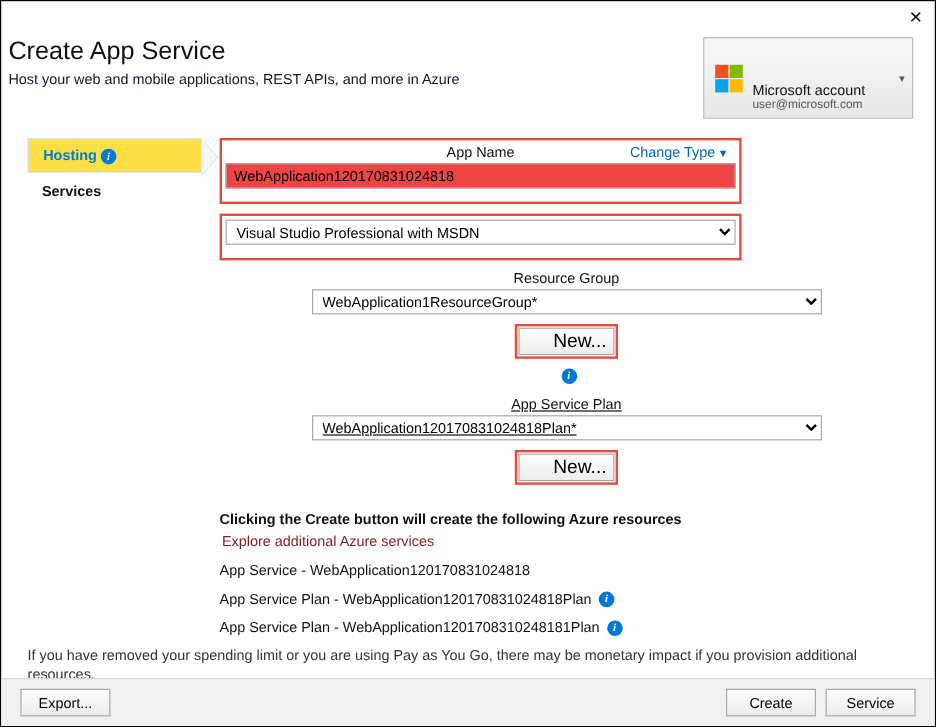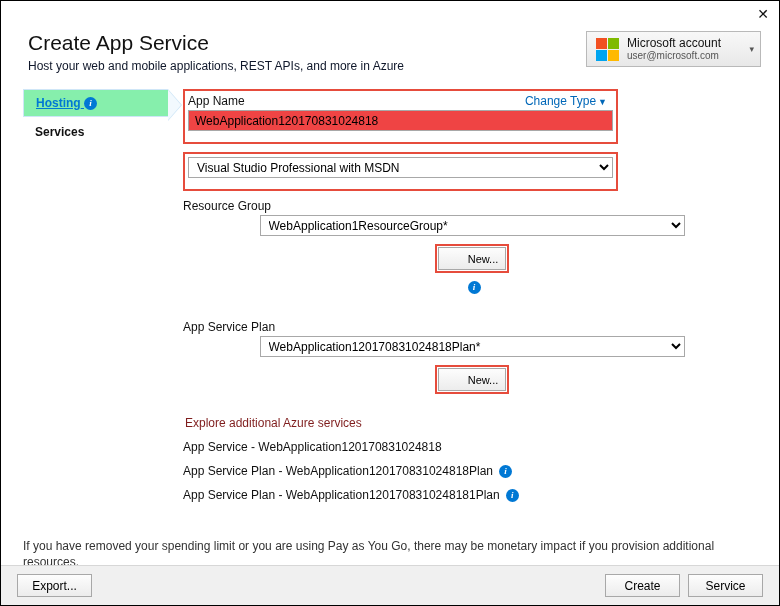--- a/index.html
+++ b/index.html
@@ -12,47 +12,47 @@
     background:#fff;
     border:1px solid #000;
     position:relative;
   }
   .close-x {
     position:absolute; top:6px; right:10px;
     font-size:14px; line-height:1; cursor:pointer;
     font-family:Arial,sans-serif;
   }
   .header {
-    padding:30px 18px 6px 27px;
+    padding:30px 18px 6px 6px;
     display:flex; justify-content:space-between; align-items:flex-start;
   }
   .title { font-size:21px; font-weight:400; margin:0 0 4px 0; }
   .subtitle { font-size:12px; color:#0f172a; }
   .account-box {
     border:1px solid #b9b9b9;
     background:linear-gradient(#f8f8f8,#e8e8e8);
     display:flex; align-items:center;
     padding:4px 8px 4px 8px;
     min-width:175px;
     position:relative;
   }
   .ms-logo { display:flex; flex-wrap:wrap; width:24px; height:24px; margin-right:8px; }
   .ms-logo span { width:11px; height:11px; margin:0.5px; }
   .ms-r{background:#f25022}.ms-g{background:#7fba00}.ms-b{background:#00a4ef}.ms-y{background:#ffb900}
   .account-text { line-height:1.2; }
-  .account-text .top { font-size:12px; }
+  .account-text .top { font-size:12px;margin-top:32px; }
   .account-text .bot { font-size:10px; color:#555; }
   .account-chev { position:absolute; right:6px; font-size:9px; color:#555; }
 
   .content { display:flex; padding:6px 18px 0 22px; }
   .tabs { width:160px; padding-top:4px; font-size:12px; }
   .tab-active {
-    color:#0078d4; font-weight:600; background:#86efac;
+    color:#0078d4; font-weight:600; background:#fde047;
     border:1px solid #cfe6f7; border-right:none;
-    padding:6px 12px; position:relative; width:145px;text-decoration:underline;
+    padding:6px 12px; position:relative; width:145px;
   }
   .tab-active::after {
     content:""; position:absolute; right:-13px; top:0;
     width:0; height:0;
     border-top:15px solid transparent;
     border-bottom:15px solid transparent;
     border-left:13px solid #f2f9fe;
   }
   .tab-active::before {
     content:""; position:absolute; right:-14px; top:-1px;
@@ -63,34 +63,34 @@
   }
   .info-icon {
     display:inline-block; width:13px; height:13px; border-radius:50%;
     background:#0078d4; color:#fff; font-size:9px; font-weight:bold;
     text-align:center; line-height:13px; font-style:italic; font-family:Georgia,serif;
     vertical-align:middle;
   }
   .tab-inactive { font-weight:600; color:#111; padding:6px 12px; margin-top:2px; cursor:pointer;}
   .main { flex:1; padding-top:4px; }
   .group { margin-bottom:8px; position:relative; }
-  .group-label { font-size:12px; margin-bottom:2px; display:block; }
+  .group-label { font-size:12px; margin-bottom:2px; display:block;text-align:center; }
   .change-type { position:absolute; right:6px; top:0; color:#0067b8; font-size:12px; cursor:pointer; }
   .text-input {
     width:425px; height:21px; padding:1px 6px; font-size:12px;
     border:1px solid #a8a8a8; background:#ef4444;
   }
   .select {
     width:425px; height:21px; font-size:12px;
     border:1px solid #a8a8a8; background:#fff; padding:0 4px;
   }
   .hl-red { border:2px solid #e64c3c; padding:3px; margin-bottom:8px; width:435px; }
   .row-with-btn { display:flex; align-items:center; gap:8px;flex-direction:column; }
   .new-btn {
-    width:68px; height:23px; font-size:11px;
+    width:80px; height:23px; font-size:16px;
     border:1px solid #a8a8a8; background:linear-gradient(#fdfdfd,#ececec);
     cursor:pointer;
     padding-left:28px;
   }
   .hl-btn { border:2px solid #e64c3c; padding:1px; display:inline-block; }
   .info-right { margin-left:4px; }
 
   .resources { margin-top:22px; }
   .resources h4 { font-size:12px; font-weight:700; margin:0 0 4px 0; }
   .link { color:#7f1d1d; cursor:pointer; }
@@ -172,33 +172,34 @@
         <select class="select">
           <option>WebApplication1ResourceGroup*</option>
         </select>
         <span class="hl-btn">
           <button class="new-btn">New...</button>
         </span>
         <span class="info-icon info-right">i</span>
       </div>
     </div>
 
-    <div class="group" style="margin-top:26px;">
+    <div class="group" style="margin-top:10px;text-decoration:underline;">
       <span class="group-label">App Service Plan</span>
       <div class="row-with-btn">
         <select class="select">
           <option>WebApplication120170831024818Plan*</option>
         </select>
         <span class="hl-btn">
           <button class="new-btn">New...</button>
         </span>
       </div>
     </div>
 
     <div class="resources">
+      <h4>Clicking the Create button will create the following Azure resources</h4>
       <div class="link" style="margin:4px 0 8px 2px;">Explore additional Azure services</div>
       <div class="res-line">
           <span>App Service - WebApplication120170831024818</span>
         </div>
       <div class="res-line">
         <span>App Service Plan - WebApplication120170831024818Plan</span>
         <span class="info-icon">i</span>
       </div>
       <div class="res-line">
         <span>App Service Plan - WebApplication1201708310248181Plan</span>

